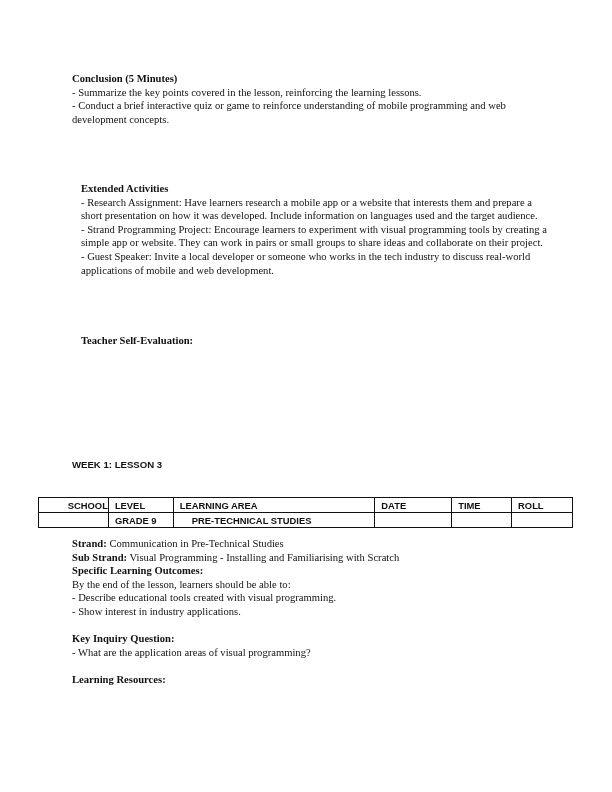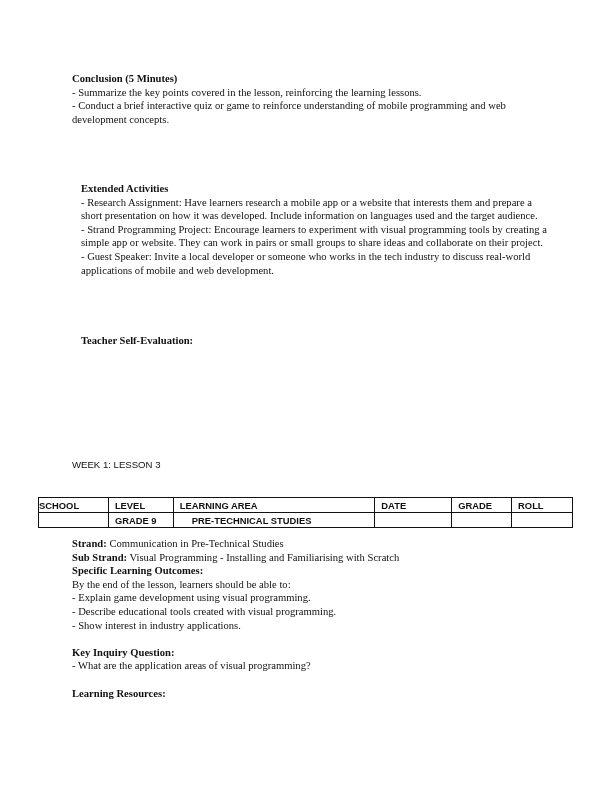--- a/index.html
+++ b/index.html
@@ -2,25 +2,25 @@
 <html><head>
 <meta charset="utf-8">
 <style>
   html, body { margin:0; padding:0; background:#ffffff; }
   body { width:612px; height:792px; position:relative; overflow:hidden;
          font-family:"Liberation Serif", serif; color:#111; }
   .abs { position:absolute; }
   .txt { font-size:10.6px; line-height:13.6px; }
   .b { font-weight:bold; }
   p { margin:0; }
-  .heading-sans { font-family:"Liberation Sans", sans-serif; font-weight:normal; font-size:9.6px; }
+  .heading-sans { font-family:"Liberation Sans", sans-serif; font-weight:bold; font-size:9.6px; }
   table.lesson { position:absolute; left:38px; top:497px; width:535px; border-collapse:collapse;
                  font-family:"Liberation Sans", sans-serif; font-weight:bold; font-size:9.4px; }
   table.lesson td { border:1px solid #111; height:14px; padding:0 0 0 6px; vertical-align:middle; }
-  table.lesson td.c0 { text-align:left; padding:0; }
+  table.lesson td.c0 { text-align:right; padding:0; }
 </style>
 </head>
 <body>
 
 <div class="abs txt" style="left:72px; top:72px; width:470px;">
   <p class="b">Conclusion (5 Minutes)</p>
   <p>- Summarize the key points covered in the lesson, reinforcing the learning lessons.</p>
   <p>- Conduct a brief interactive quiz or game to reinforce understanding of mobile programming and web development concepts.</p>
 </div>
 
@@ -43,40 +43,39 @@
     <col style="width:77px">
       <col style="width:60px">
       <col style="width:61px">
   </colgroup>
   <tbody>
       <tr>
     <td class="c0">SCHOOL</td>
     <td>LEVEL</td>
     <td>LEARNING AREA</td>
     <td>DATE</td>
-    <td>GRADE</td>
+    <td>TIME</td>
     <td>ROLL</td>
   </tr>
   <tr>
     <td class="c0"></td>
     <td>GRADE 9</td>
     <td style="padding-left:18px;">PRE-TECHNICAL STUDIES</td>
     <td></td>
     <td></td>
     <td></td>
   </tr>
 </tbody>
   </table>
 
 <div class="abs txt" style="left:72px; top:537px; width:470px;">
   <p><span class="b">Strand:</span><span> Communication in Pre-Technical Studies</span></p>
   <p><span class="b">Sub Strand:</span><span> Visual Programming - Installing and Familiarising with Scratch</span></p>
   <p class="b">Specific Learning Outcomes:</p>
   <p>By the end of the lesson, learners should be able to:</p>
-  <p>- Explain game development using visual programming.</p>
   <p>- Describe educational tools created with visual programming.</p>
   <p>- Show interest in industry applications.</p>
   <p style="height:13.6px;"></p>
   <p class="b">Key Inquiry Question:</p>
   <p>- What are the application areas of visual programming?</p>
   <p style="height:13.6px;"></p>
   <p class="b">Learning Resources:</p>
 </div>
 
 </body></html>

